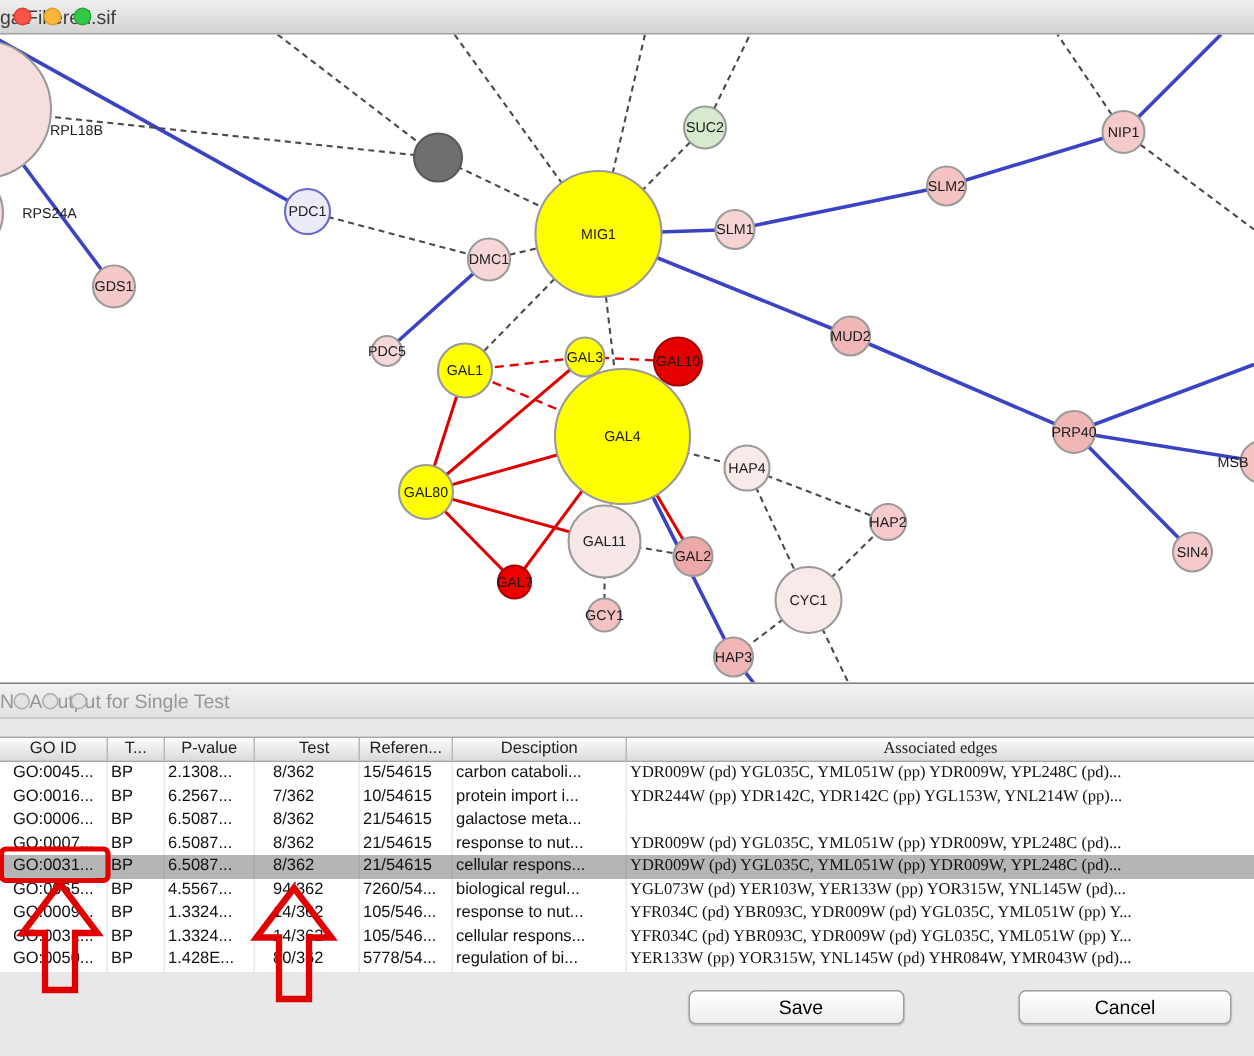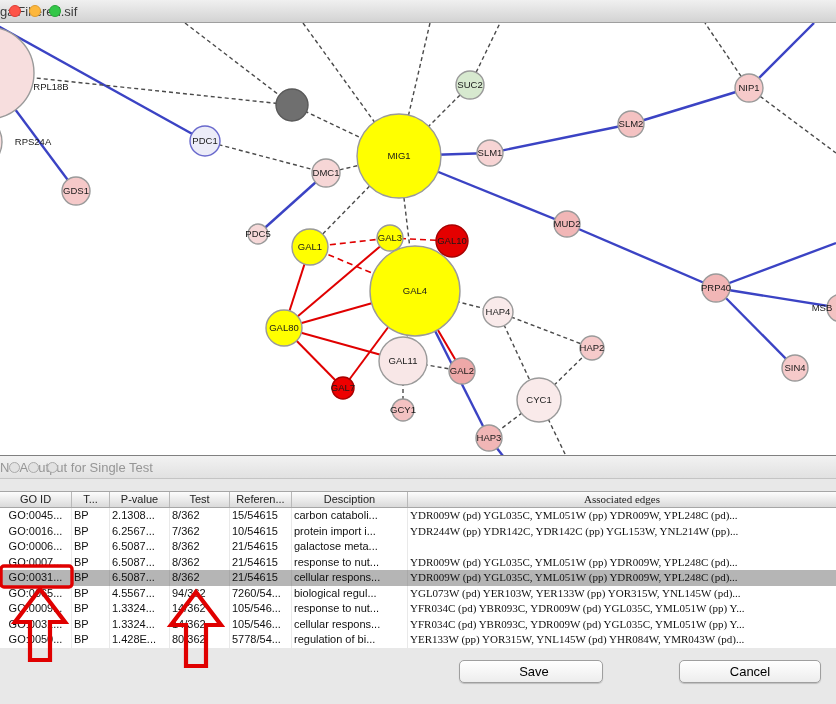--- a/index.html
+++ b/index.html
@@ -25,21 +25,21 @@
   #noa-win{position:absolute;top:455px;left:0;width:836px;height:249px;background:#e8e8e8;border-top:1px solid #808080;box-sizing:border-box;}
   #noa-win .titlebar{background:linear-gradient(#f2f2f2,#e1e1e1);border-bottom:1px solid #c4c4c4;}
   #noa-win .title{color:#969696;}
   #table{position:absolute;top:35px;left:0;width:836px;background:#fff;}
   .thead{display:flex;height:17px;background:linear-gradient(#fdfdfd,#dadada);border-top:1px solid #a6a6a6;border-bottom:1px solid #a6a6a6;box-sizing:border-box;}
   .hcell{font-size:11px;line-height:15px;text-align:center;color:#222;border-right:1px solid #b9b9b9;white-space:nowrap;overflow:hidden;box-sizing:border-box;}
   .trow{display:flex;height:15.5px;background:#fff;}
   .trow.selected{background:#b5b5b5;}
   .tcell{font-size:11px;line-height:15.5px;padding:0 2px;white-space:nowrap;overflow:hidden;color:#111;border-right:1px solid #e9e9e9;box-sizing:border-box;}
   .trow.selected .tcell{border-right-color:#a9a9a9;}
-  .c0{width:72px;text-align:center;}.c1{width:38px;}.c2{width:60px;}.c3{width:60px;}.c4{width:62px;}.c5{width:116px;}.c6{flex:1;border-right:none;font-family:Liberation Serif, serif;}
+  .c0{width:72px;text-align:center;}.c1{width:38px;}.c2{width:60px;}.c3{width:60px;margin-left:10px;}.c4{width:62px;}.c5{width:116px;}.c6{flex:1;border-right:none;font-family:Liberation Serif, serif;}
   .mac-btn{position:absolute;height:23px;border:1px solid #9f9f9f;border-radius:5px;
     background:linear-gradient(#ffffff,#ededed);font-size:13px;color:#000;
     font-family:"Liberation Sans",sans-serif;box-shadow:0 1px 1px rgba(0,0,0,0.18);}
   #save-btn{top:204px;left:459px;width:144px;padding-left:12px;}
   #cancel-btn{top:204px;left:679px;width:142px;}
   
   #annot{position:absolute;top:0;left:0;pointer-events:none;z-index:40;}
 </style>
 </head>
 <body>

